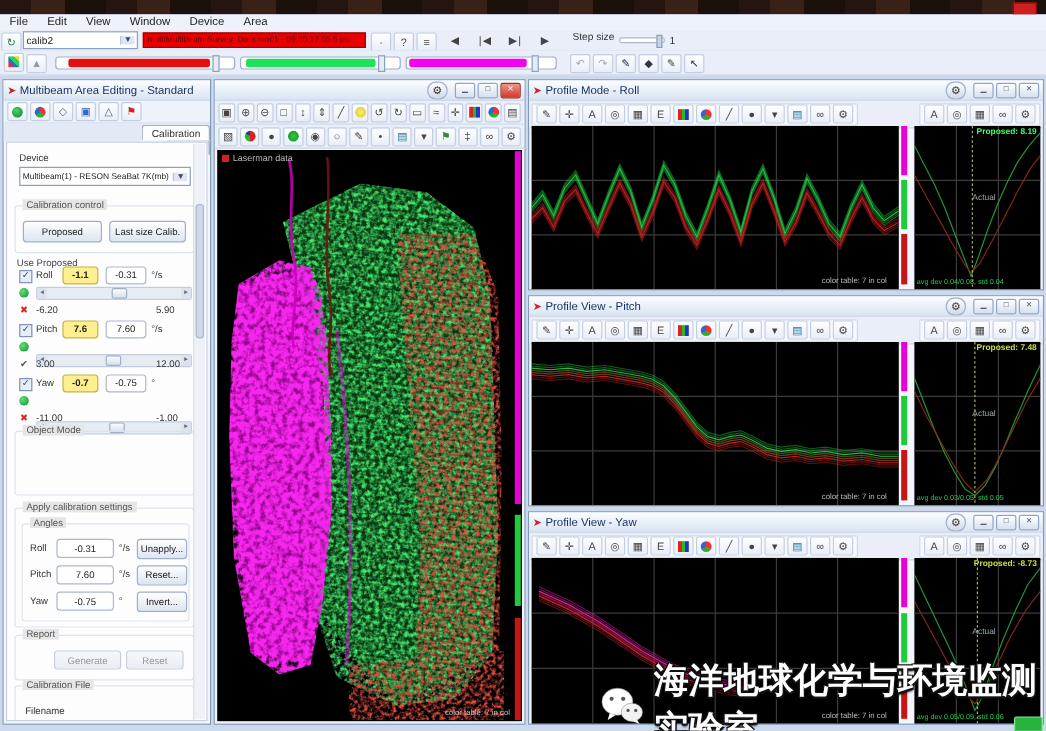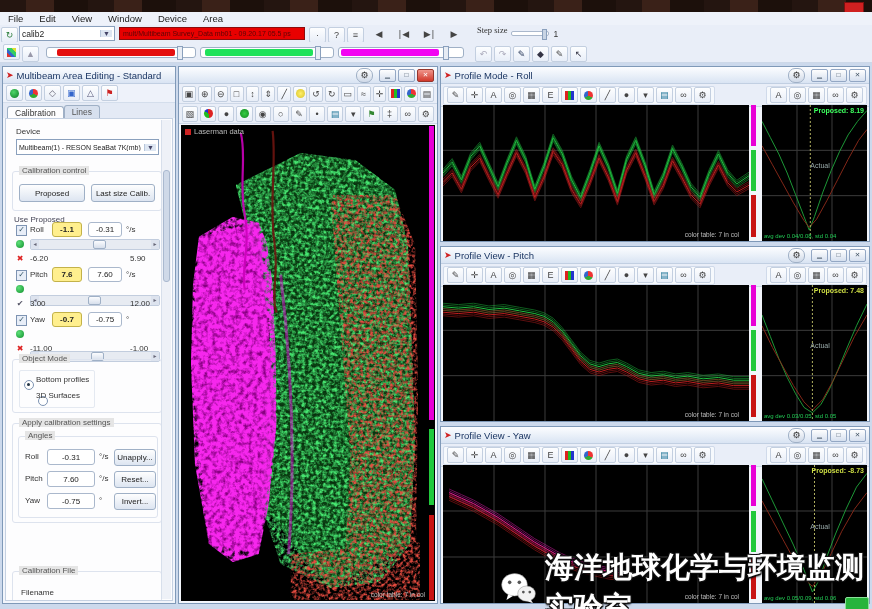--- a/index.html
+++ b/index.html
@@ -23,21 +23,21 @@
   .icon-btn.flat{border-color:transparent;background:transparent;}
   .icon-btn .swatch{width:9px;height:9px;display:inline-block;}
   .icon-btn .swatch.round{border-radius:50%;}
   .combo{display:flex;align-items:center;height:13px;background:#fff;border:1px solid #8aa0bd;
     font-size:8.5px;color:#222;padding:0 2px;}
   .combo .arrow{margin-left:auto;font-size:7px;color:#446;background:#dde6f2;border-left:1px solid #b7c6da;padding:0 2px;}
   #survey-field{height:11px;background:#e80000;border:1px solid #8d0c0c;color:#5a0505;
     font-size:7px;line-height:11px;padding:0 3px;white-space:nowrap;overflow:hidden;width:178px;}
   .vcr{display:inline-flex;align-items:center;font-size:10px;color:#111;letter-spacing:1px;margin:0 2px;}
   .vcr span{padding:0 3px;cursor:default;}
-  .steplabel{font-size:8.5px;color:#333;margin:0 4px 7px 8px;font-family:Liberation Serif, serif;}
+  .steplabel{font-size:8.5px;color:#333;margin:0 4px 7px 8px;}
   .mini-track{position:relative;width:36px;height:3px;background:#fff;border:1px solid #aab8cc;border-radius:2px;}
   .mini-thumb{position:absolute;top:-3px;width:3px;height:9px;background:#c8d4e4;border:1px solid #8aa0bd;}
   .stepval{font-size:8.5px;color:#333;margin-left:4px;}
   .ctrack{position:relative;height:9px;background:#fff;border:1px solid #9fb0c6;border-radius:3px;margin:0 2px;}
   .cfill{position:absolute;top:1px;bottom:1px;border-radius:2px;}
   .chandle{position:absolute;top:-2px;width:4px;height:12px;background:#e7ecf4;border:1px solid #8aa0bd;}
   
   .panel{position:absolute;background:#f2f5fb;border:1px solid #7f99b8;box-sizing:border-box;}
   .ptitle{height:16px;display:flex;align-items:center;background:linear-gradient(#fcfdff,#d9e4f3);
     border-bottom:1px solid #c1cfe2;font-size:9.5px;color:#15305e;padding:0 3px;white-space:nowrap;}
@@ -47,21 +47,21 @@
     border:1px solid #9fb0c6;font-size:9px;color:#333;text-align:center;line-height:13px;margin-right:4px;}
   .winbtn{width:15px;height:11px;border:1px solid #93a7c4;border-radius:2px;margin-left:2px;
     background:linear-gradient(#fefefe,#d6e0ef);font-size:6.5px;line-height:10px;text-align:center;color:#456;}
   .winbtn.close{background:linear-gradient(#ef958a,#d2382b);border-color:#96352b;color:#fff;}
   .ptoolbar{height:20px;display:flex;align-items:center;background:#e9eef8;border-bottom:1px solid #cdd8e8;padding:1px 2px;}
   .toolstrip{display:inline-flex;align-items:center;background:#f6f9fd;border:1px solid #d0daea;border-radius:2px;padding:0 2px;height:17px;}
   .toolstrip.sub{margin-left:auto;}
   
   #left-panel{left:2px;top:66px;width:174px;height:538px;}
   #lp-toolbar{height:18px;display:flex;align-items:center;background:#eef2fa;border-bottom:1px solid #d4deec;padding:0 2px;}
-  #lp-tabs{height:15px;display:flex;align-items:flex-end;background:#e4eaf5;padding-left:4px;}
+  #lp-tabs{height:15px;display:flex;align-items:flex-end;background:#e4eaf5;padding-left:4px;flex-direction:column;}
   .tab{font-size:8.5px;padding:1px 7px;border:1px solid #9fb0c6;border-bottom:none;border-radius:3px 3px 0 0;color:#333;}
   .tab.active{background:#fdfdfe;position:relative;top:1px;}
   .tab.inactive{background:#d7e0ee;color:#555;}
   #lp-content{position:absolute;left:2px;top:51px;right:2px;bottom:2px;background:#fdfdfe;border:1px solid #c5d1e2;overflow:hidden;}
   .lp-scroll{position:absolute;right:1px;top:1px;width:9px;bottom:1px;background:#eef1f7;border-left:1px solid #d7dfeb;}
   .lp-scroll .thumb{position:absolute;left:1px;right:1px;top:50px;height:110px;background:#cfd9e8;border:1px solid #aab9cf;border-radius:3px;}
   .group{position:absolute;border:1px solid #dde3ee;border-radius:3px;}
   .group-label{position:absolute;top:-6px;left:6px;background:#e5e5e5;padding:0 3px;font-size:8px;color:#555;white-space:nowrap;}
   .lbl{font-size:8px;color:#333;white-space:nowrap;}
   .btn{display:inline-flex;align-items:center;justify-content:center;border:1px solid #9fb0c6;border-radius:3px;
@@ -244,26 +244,20 @@
       <span class="thumb" style="left:60px"></span>
     </div>
     <span class="mark red abs" style="left:9px;top:225px">✖</span>
     <span class="abs lbl" style="left:24px;top:225px">-11.00</span>
     <span class="abs lbl" style="left:124px;top:225px">-1.00</span>
         </div>
       </div>
 
     <div class="group" style="left:6px;top:240px;width:148px;height:52px">
       <span class="group-label">Object Mode</span>
-      <div class="abs" style="left:6px;top:10px;width:74px;height:36px;border:1px solid #e4e9f1;border-radius:2px">
-        <span class="radio sel abs" style="left:4px;top:5px"></span>
-        <span class="abs lbl" style="left:16px;top:4px">Bottom profiles</span>
-        <span class="radio abs" style="left:4px;top:21px"></span>
-        <span class="abs lbl" style="left:16px;top:20px">3D Surfaces</span>
-      </div>
     </div>
 
     <div class="group" style="left:6px;top:304px;width:148px;height:98px">
       <span class="group-label">Apply calibration settings</span>
       <div class="group" style="left:5px;top:12px;width:138px;height:80px">
         <span class="group-label">Angles</span>
         <div id="angle-rows">
             <div>
               <span class="abs lbl" style="left:6px;top:15px">Roll</span>
     <span class="valbox abs" style="left:28px;top:12px;width:46px;height:14px">-0.31</span>
@@ -279,20 +273,25 @@
             <div>
               <span class="abs lbl" style="left:6px;top:59px">Yaw</span>
     <span class="valbox abs" style="left:28px;top:56px;width:46px;height:14px">-0.75</span>
     <span class="abs lbl" style="left:80px;top:59px">°</span>
     <span class="btn abs" style="left:95px;top:56px;width:40px;height:15px">Invert...</span>
             </div>
           </div>
       </div>
     </div>
 
+    <div class="group" style="left:6px;top:410px;width:148px;height:36px">
+      <span class="group-label">Report</span>
+      <span class="btn disabled abs" style="left:32px;top:12px;width:54px;height:14px">Generate</span>
+      <span class="btn disabled abs" style="left:92px;top:12px;width:46px;height:14px">Reset</span>
+    </div>
 
     <div class="group" style="left:6px;top:452px;width:148px;height:40px">
       <span class="group-label">Calibration File</span>
       <span class="abs lbl" style="left:8px;top:16px">Filename</span>
     </div>
 
     <div class="lp-scroll">
         <span class="thumb"></span>
       </div>
   </div>

